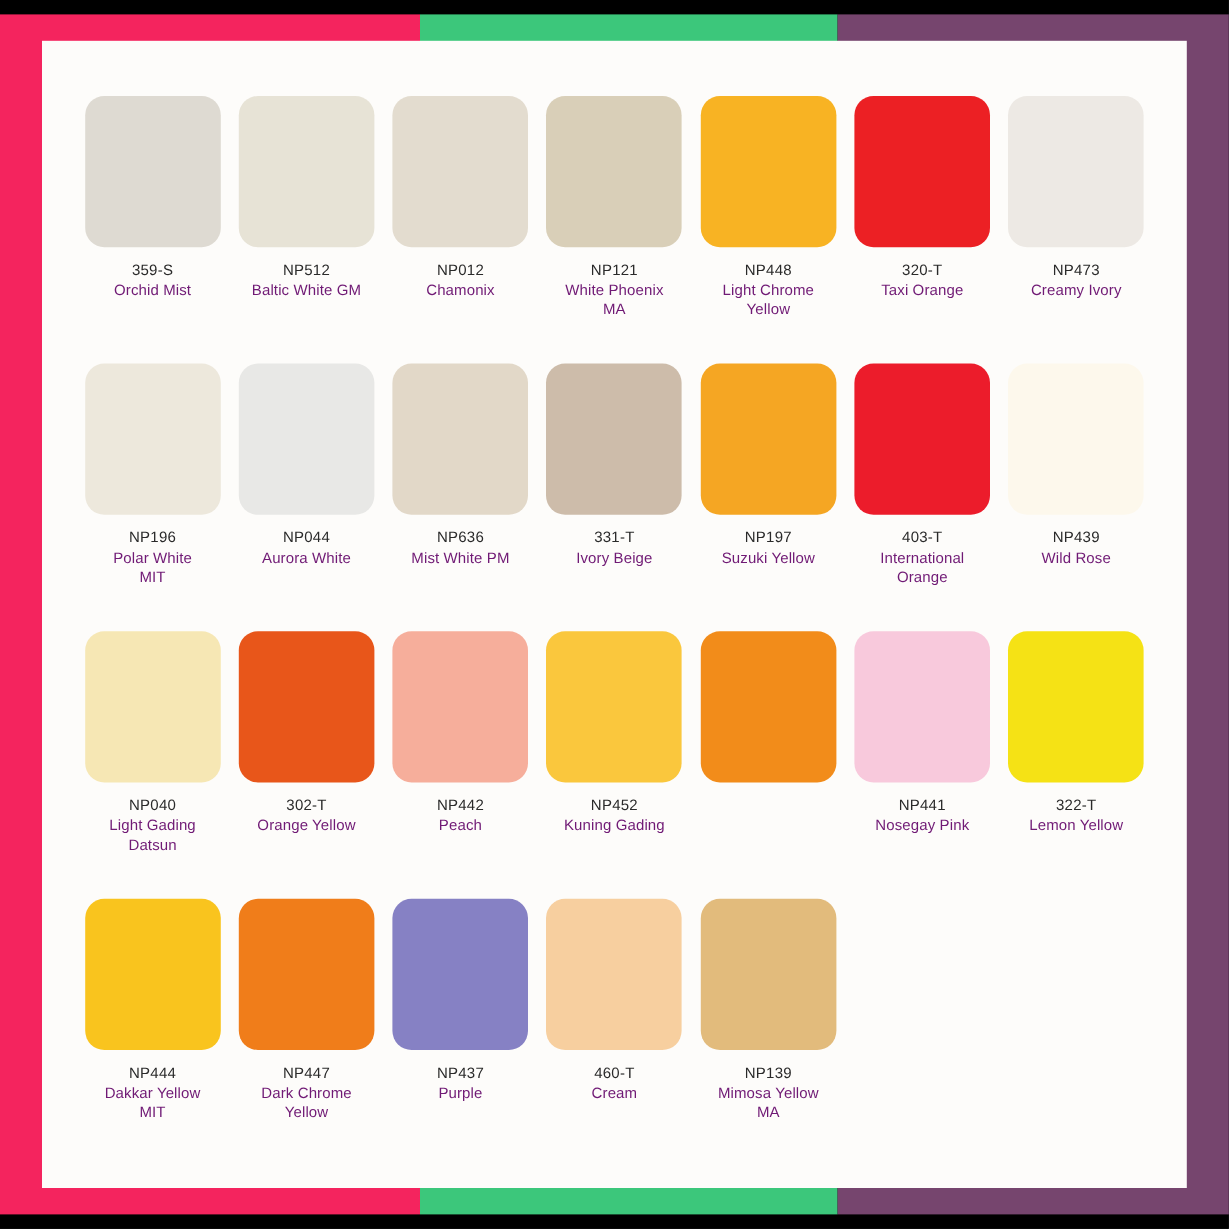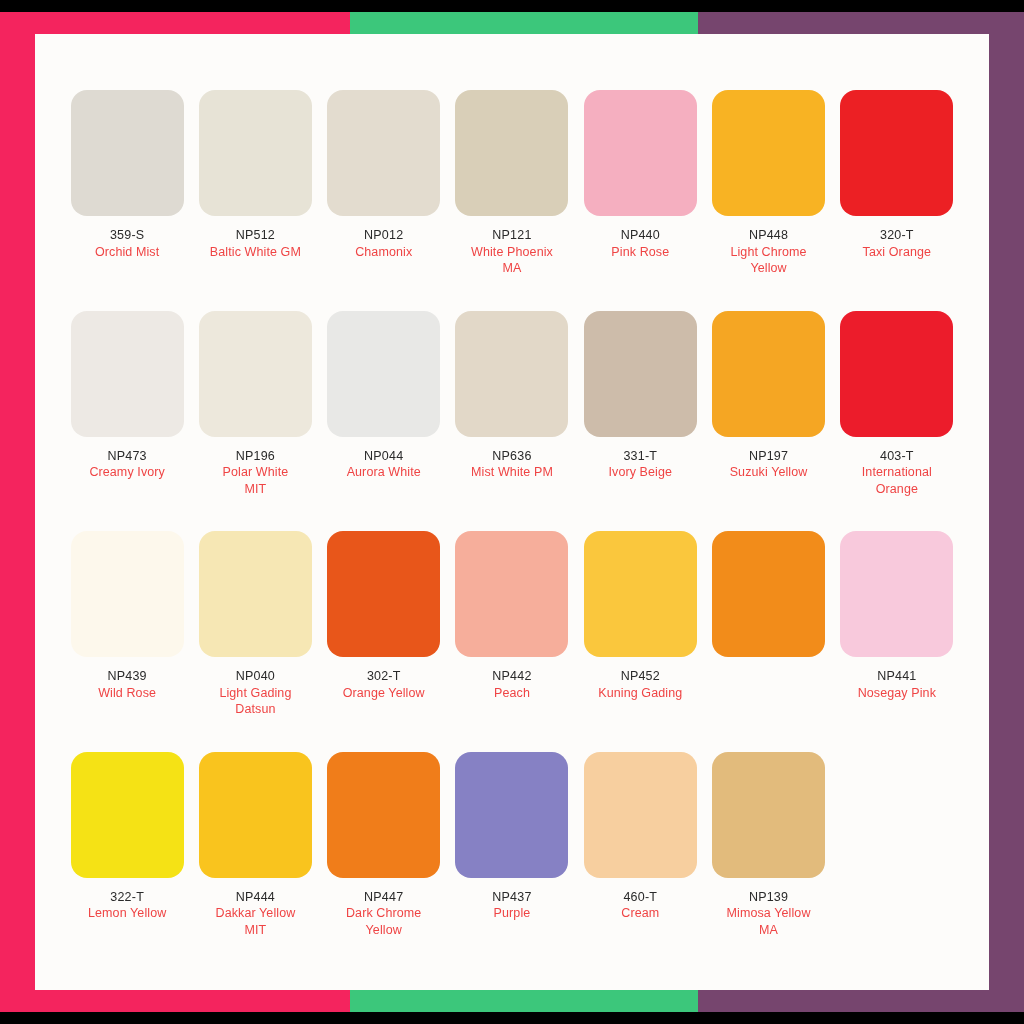--- a/index.html
+++ b/index.html
@@ -36,21 +36,21 @@
   
   #card {
     position: absolute;
     left: 35px;
     top: 34px;
     width: 954px;
     height: 956px;
     background: #fdfcfa;
     z-index: 2;
     box-sizing: border-box;
-    padding: 50px 28px 24px 28px;
+    padding: 40px 28px 24px 28px;
   }
 
   
   .grid {
     display: grid;
     grid-template-columns: repeat(7, 1fr);
     grid-template-rows: repeat(4, 1fr);
     column-gap: 0px;
     row-gap: 0px;
     width: 100%;
@@ -77,21 +77,21 @@
   }
   .code {
     display: block;
     font-size: 12.5px;
     color: #2a2a2a;
     letter-spacing: 0.2px;
   }
   .cname {
     display: block;
     font-size: 12.5px;
-    color: #ef4444;
+    color: #701a75;
     letter-spacing: 0.1px;
   }
 </style>
 </head>
 <body style="background: rgb(0, 0, 0);">
 
 <div id="frame">
   <div class="band band-left" style="background: rgb(244, 36, 94);"></div>
   <div class="band band-middle" style="background: rgb(60, 199, 123);"></div>
   <div class="band band-right" style="background: rgb(118, 69, 110);"></div>
@@ -121,27 +121,20 @@
         </div>
         <div class="cell">
           <div class="chip" style="background: rgb(217, 207, 184);"></div>
           <div class="caption">
             <span class="code">NP121</span>
             <span class="cname">White Phoenix</span>
             <span class="cname">MA</span>
           </div>
         </div>
         <div class="cell">
-          <div class="chip" style="background: rgb(245, 175, 192);"></div>
-          <div class="caption">
-            <span class="code">NP440</span>
-            <span class="cname">Pink Rose</span>
-          </div>
-        </div>
-        <div class="cell">
           <div class="chip" style="background: rgb(248, 179, 35);"></div>
           <div class="caption">
             <span class="code">NP448</span>
             <span class="cname">Light Chrome</span>
             <span class="cname">Yellow</span>
           </div>
         </div>
         <div class="cell">
           <div class="chip" style="background: rgb(236, 32, 36);"></div>
           <div class="caption">

